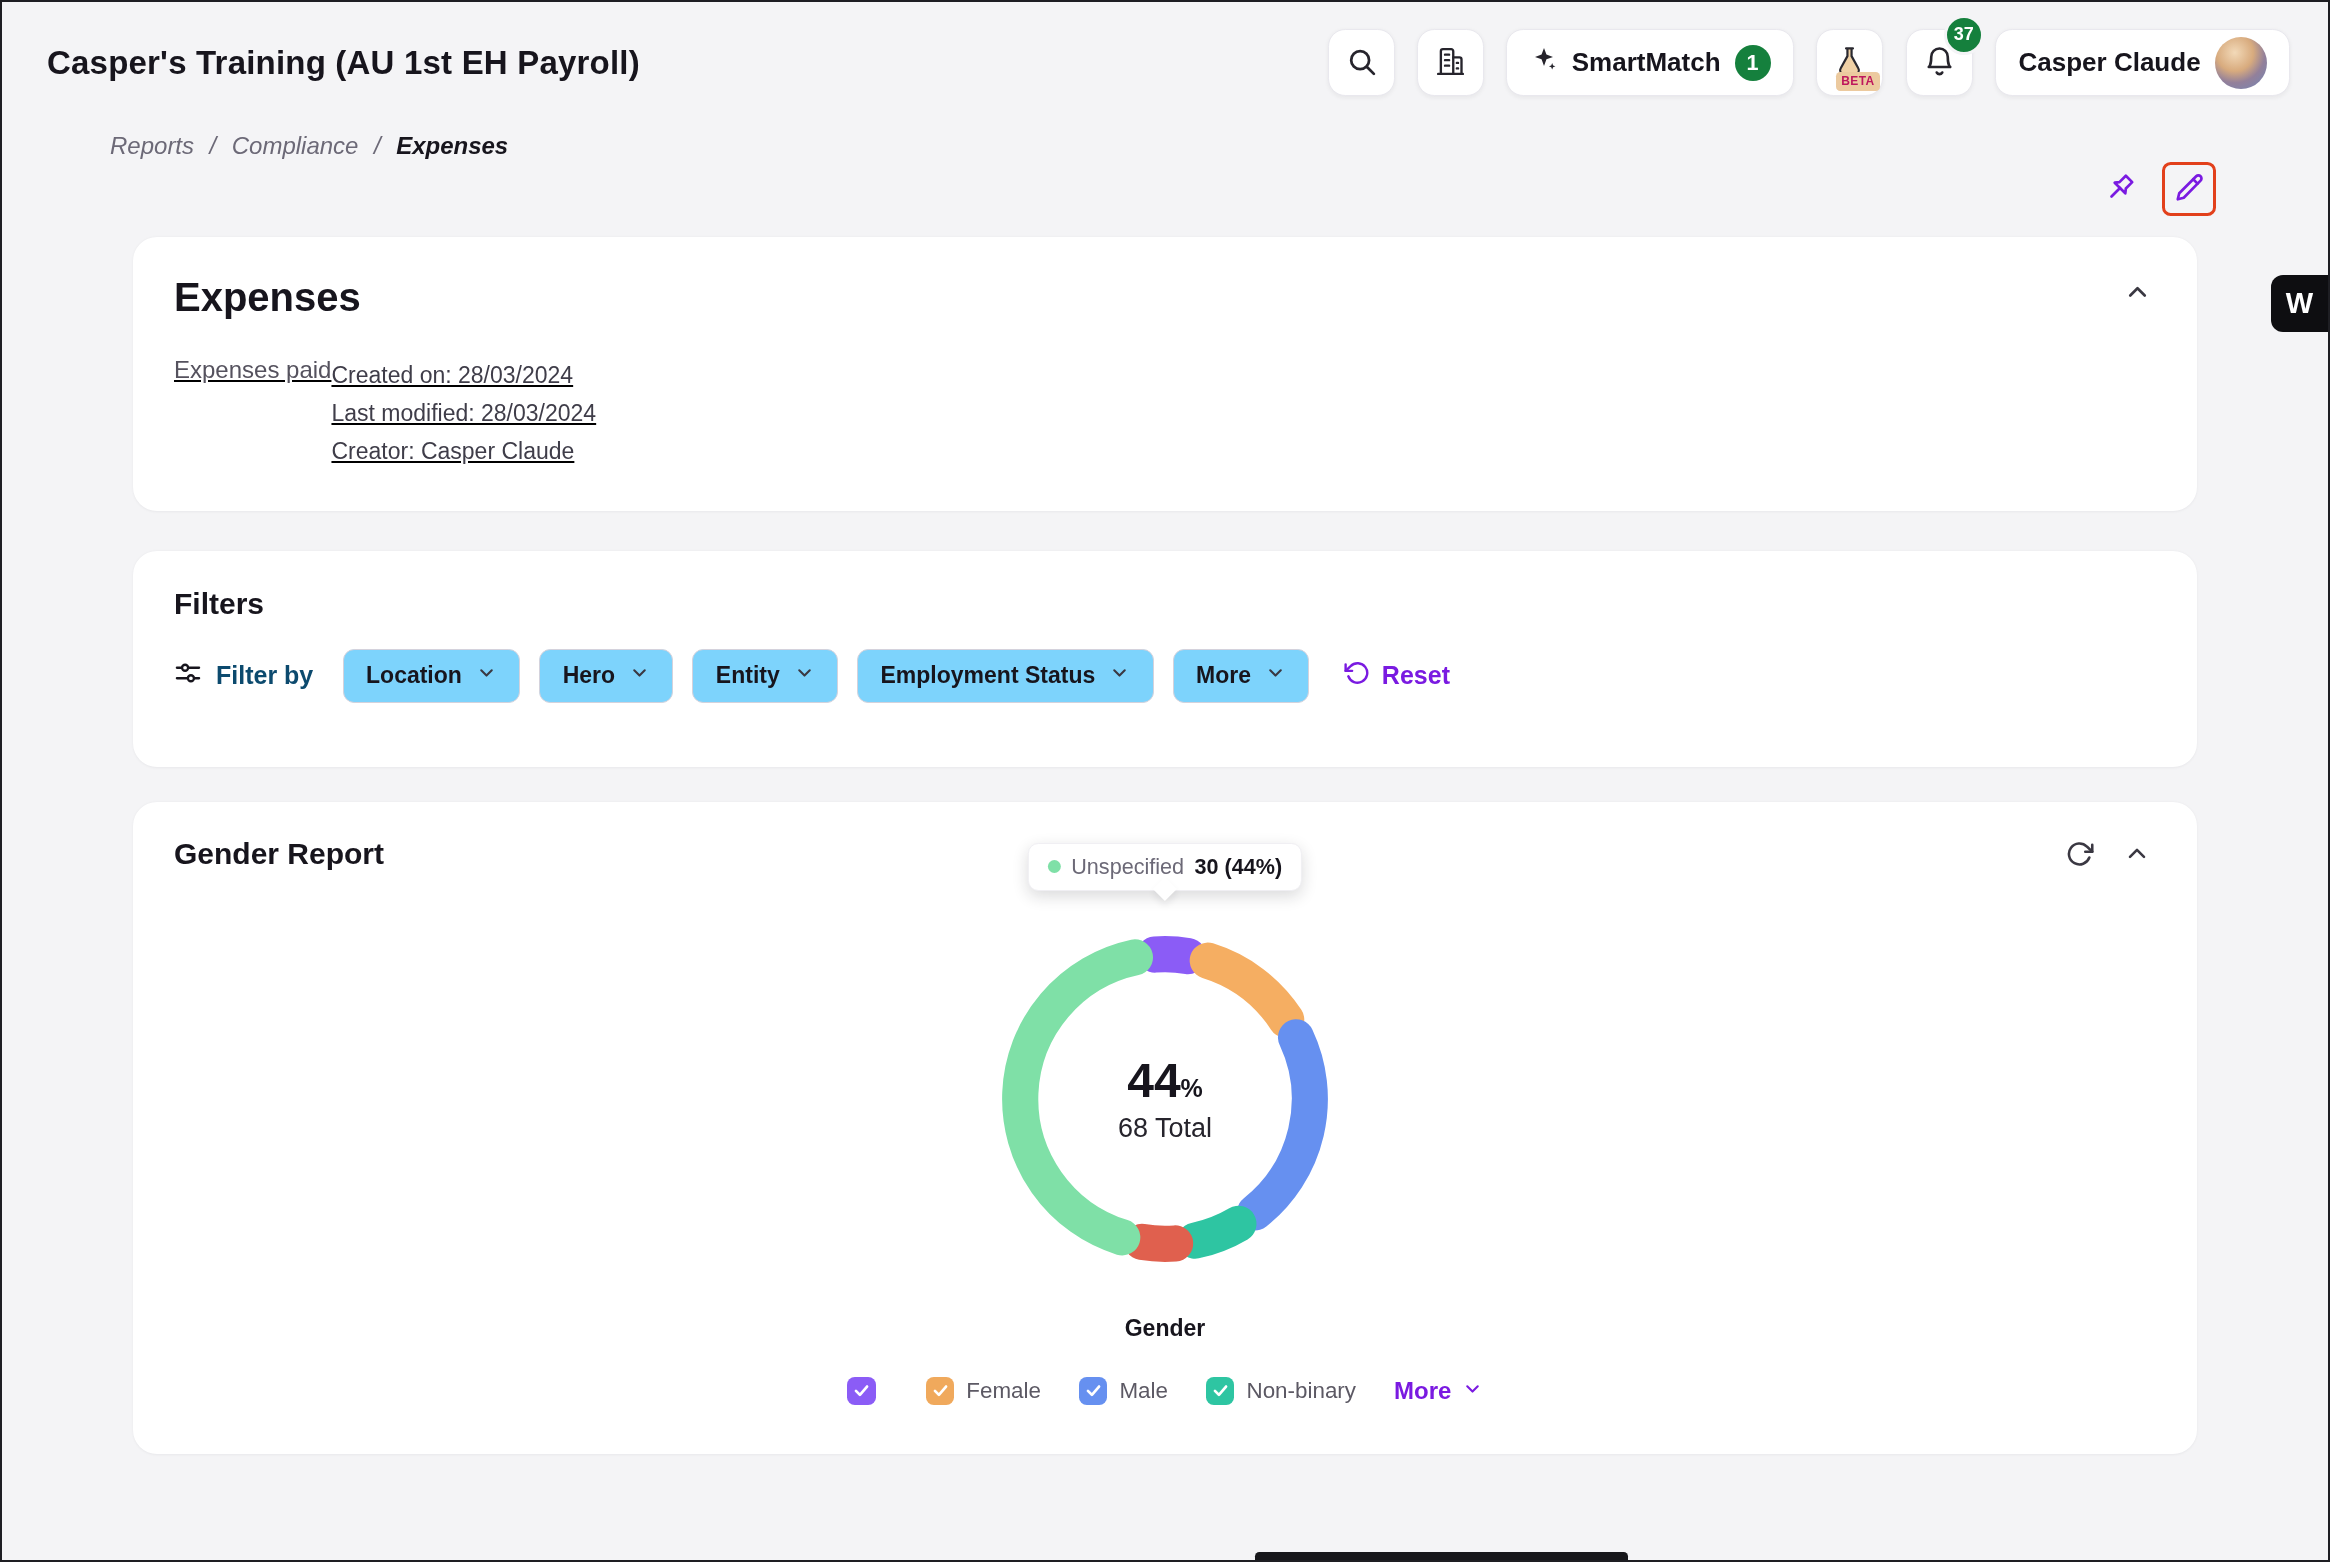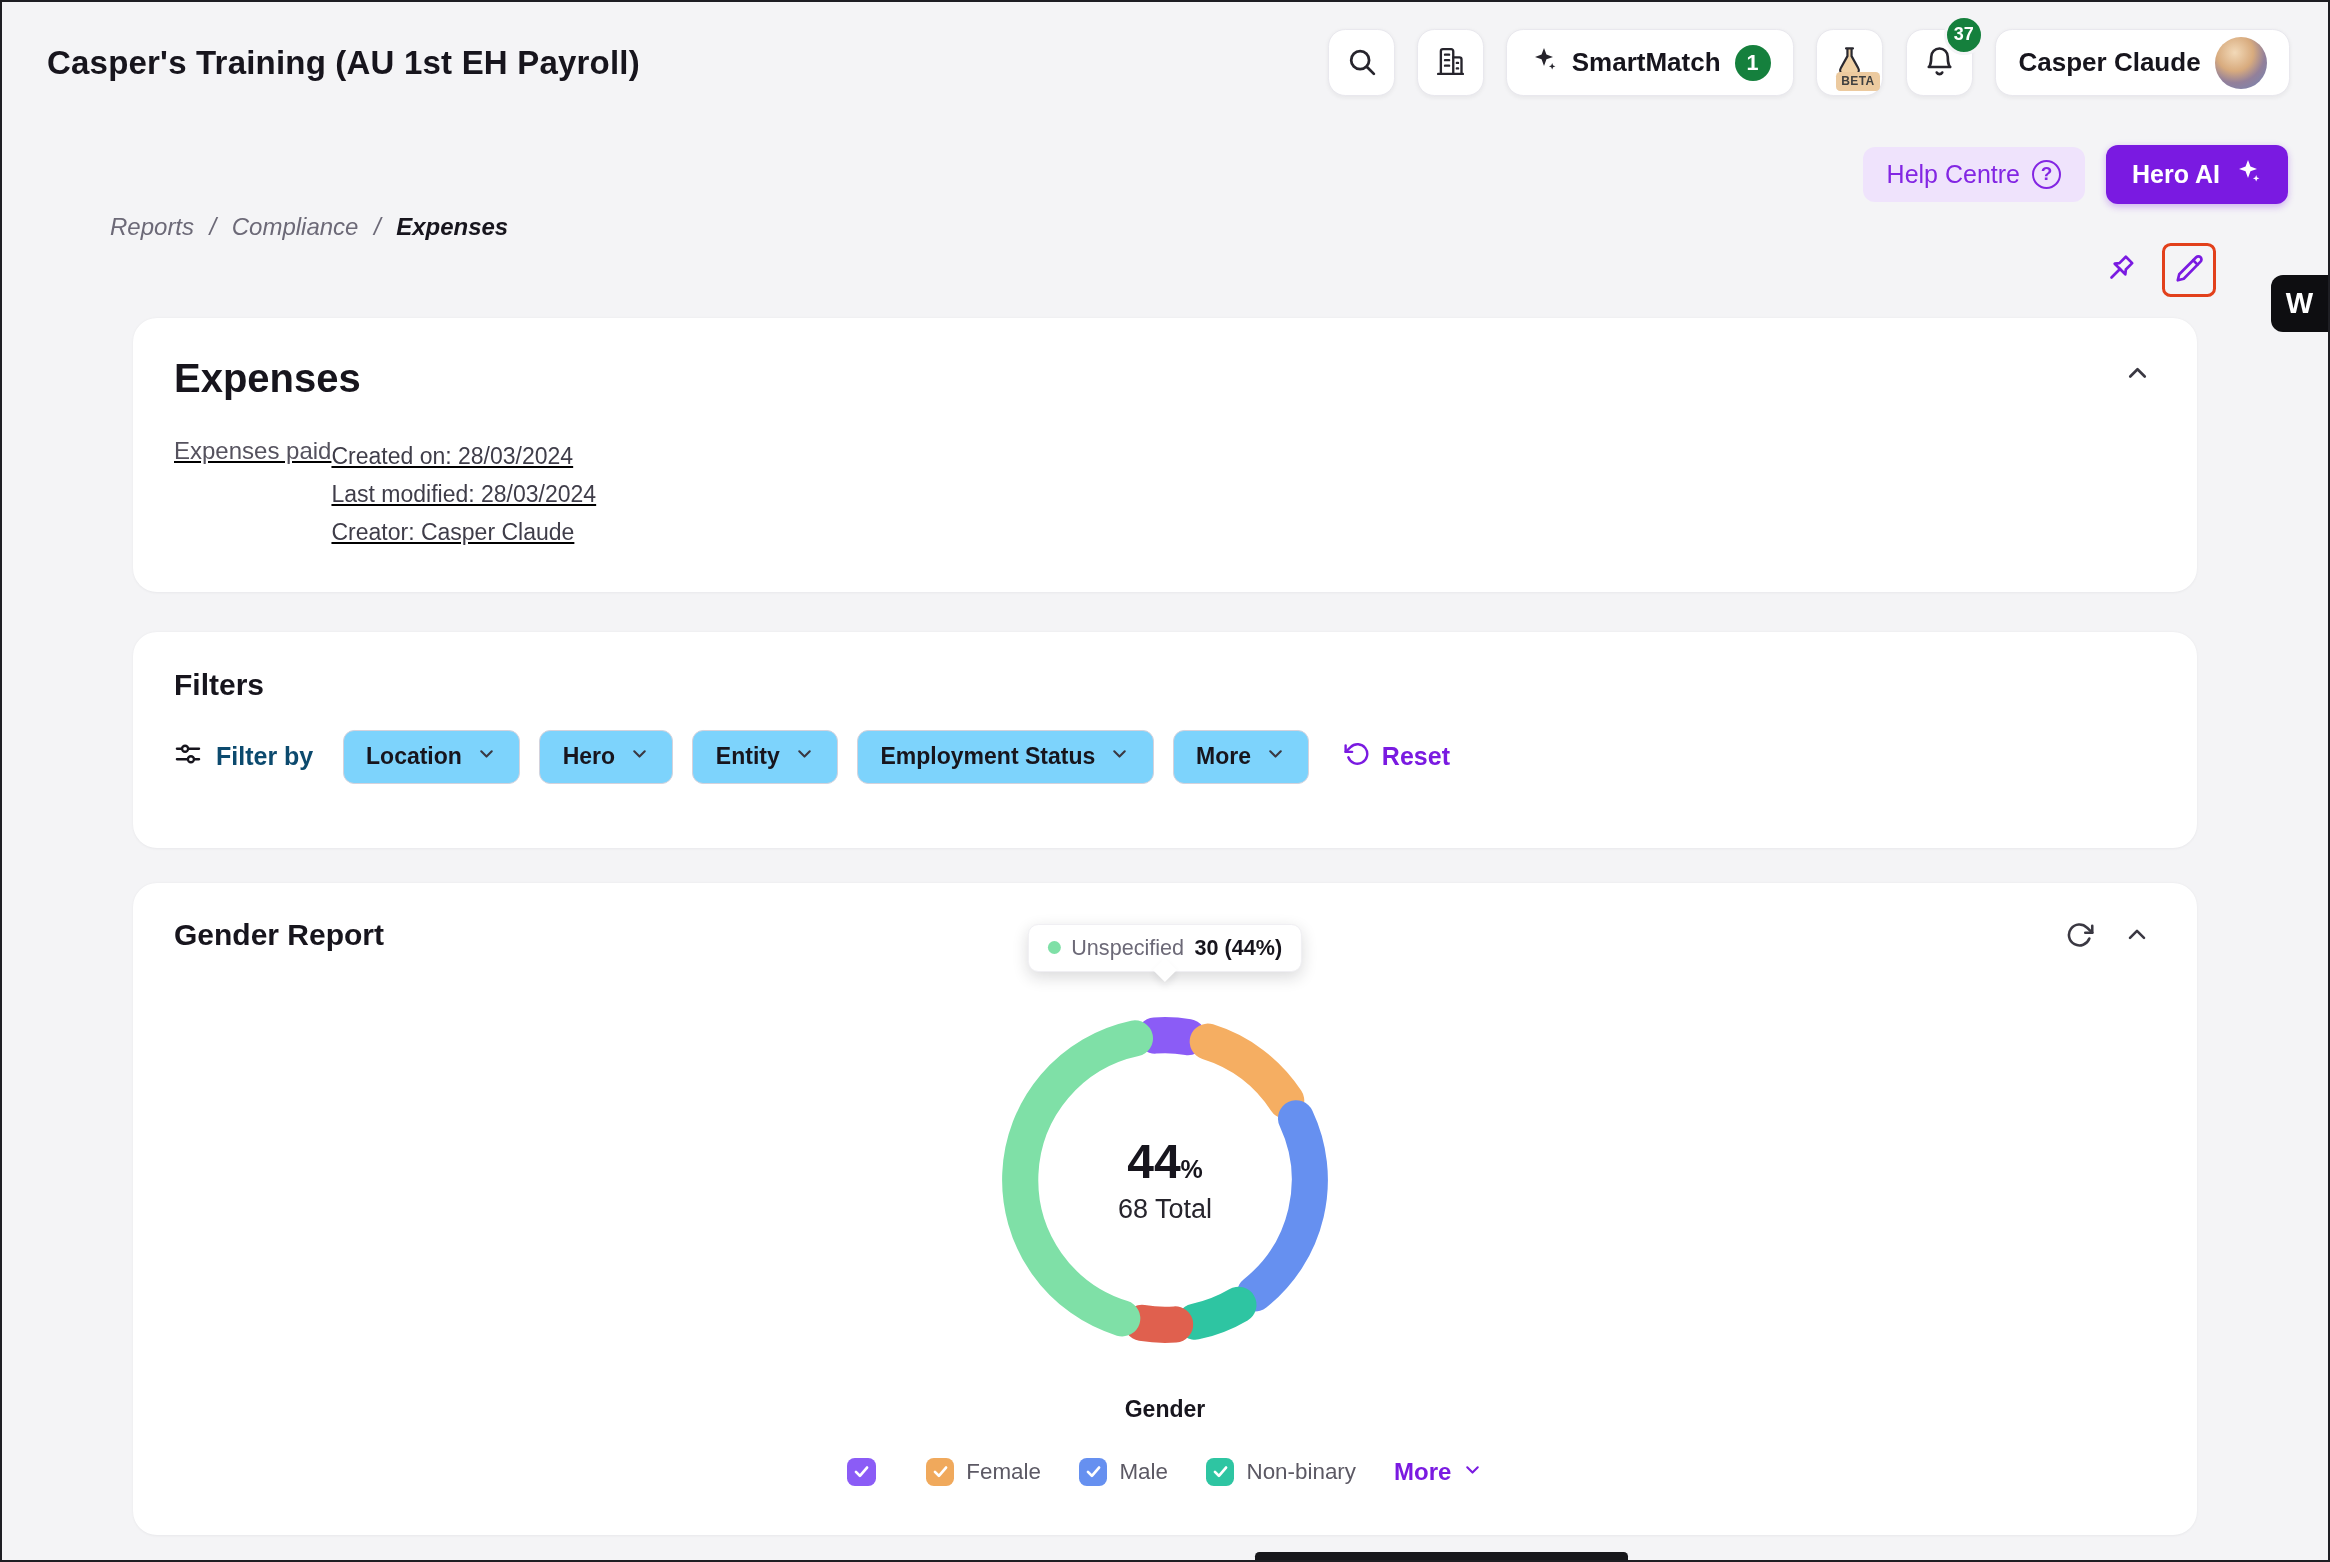--- a/index.html
+++ b/index.html
@@ -10,21 +10,21 @@
   
   .topbar { height:121px; display:flex; align-items:center; padding:0 38px 0 45px; }
   .app-title { font-size:33px; font-weight:bold; color:#17151d; flex:1; letter-spacing:0.2px; }
   .hdr-group { display:flex; align-items:center; gap:22.4px; }
   .icon-btn { position:relative; width:67px; height:67px; background:#fff; border:0.9px solid #e9e8ee; border-radius:17.3px; box-shadow:0 1.7px 4.3px rgba(30,30,40,.06); display:flex; align-items:center; justify-content:center; cursor:pointer; color:#26242c; }
   .icon-btn svg { width:33px; height:33px; }
   .pill-btn { position:relative; height:67px; background:#fff; border:0.9px solid #e9e8ee; border-radius:17.3px; box-shadow:0 1.7px 4.3px rgba(30,30,40,.06); display:flex; align-items:center; gap:14px; padding:0 22.4px; cursor:pointer; font-size:26px; font-weight:bold; color:#17151d; }
   .badge { background:#15803d; color:#fff; border-radius:50%; display:flex; align-items:center; justify-content:center; font-weight:bold; }
   .sm-badge { width:36px; height:36px; font-size:21.6px; }
   .bell-badge { position:absolute; top:-15.5px; right:-12px; width:40px; height:40px; font-size:18px; border:3.5px solid #f4f4f6; }
-  .beta-tag { position:absolute; bottom:4.3px; right:2.6px; background:#ecca9f; color:#404040; font-size:12px; font-weight:bold; padding:2.6px 5.2px; border-radius:4.3px; letter-spacing:0.4px;text-align:right; }
+  .beta-tag { position:absolute; bottom:4.3px; right:2.6px; background:#ecca9f; color:#be185d; font-size:12px; font-weight:bold; padding:2.6px 5.2px; border-radius:4.3px; letter-spacing:0.4px;text-align:right; }
   .avatar { width:52px; height:52px; border-radius:50%; background:radial-gradient(circle at 38% 30%, #f2d9b8 0%, #d8ab7e 38%, #93809a 62%, #6e86b8 100%); }
 
   
   .actions-row { display:flex; justify-content:flex-end; align-items:center; gap:21px; margin-top:21px; padding-right:40px; height:60px; }
   .help-pill { display:flex; align-items:center; gap:12px; background:#efe3fc; color:#8326e3; font-size:25px; padding:0 24px; height:55px; border-radius:12px; cursor:pointer; }
   .help-q { width:29px; height:29px; border:2.2px solid #8326e3; border-radius:50%; display:flex; align-items:center; justify-content:center; font-size:19px; font-weight:bold; }
   .heroai-btn { display:flex; align-items:center; gap:14px; background:#7a1ae1; color:#fff; font-size:25px; font-weight:bold; padding:0 26px; height:59px; border-radius:12px; cursor:pointer; box-shadow:0 2.6px 7px rgba(122,26,225,.3); }
   .heroai-btn svg { width:28px; height:28px; }
 
   
@@ -149,35 +149,20 @@
       </div>
 
       <div class="pill-btn">
         <span>Casper Claude</span>
         <span class="avatar"></span>
       </div>
 
     </div>
   </header>
 
-  <div class="actions-row">
-    <div class="help-pill">
-      <span>Help Centre</span>
-      <span class="help-q">?</span>
-    </div>
-    <div class="heroai-btn">
-      <span>Hero AI</span>
-      <span>
-        <svg viewBox="0 0 24 24" fill="#ffffff" width="28" height="28">
-            <path d="M12 2.5l2.1 5.6 5.6 2.1-5.6 2.1L12 17.9l-2.1-5.6L4.3 10.2l5.6-2.1L12 2.5z"></path>
-            <path d="M19 15.5l.8 2 2 .8-2 .8-.8 2-.8-2-2-.8 2-.8.8-2z"></path>
-          </svg>
-      </span>
-    </div>
-  </div>
 
   <div class="crumb-row">
     <span>Reports</span>
     <span>/</span>
     <span>Compliance</span>
     <span>/</span>
     <span class="crumb-current">Expenses</span>
   </div>
 
   <div class="tools-row">

